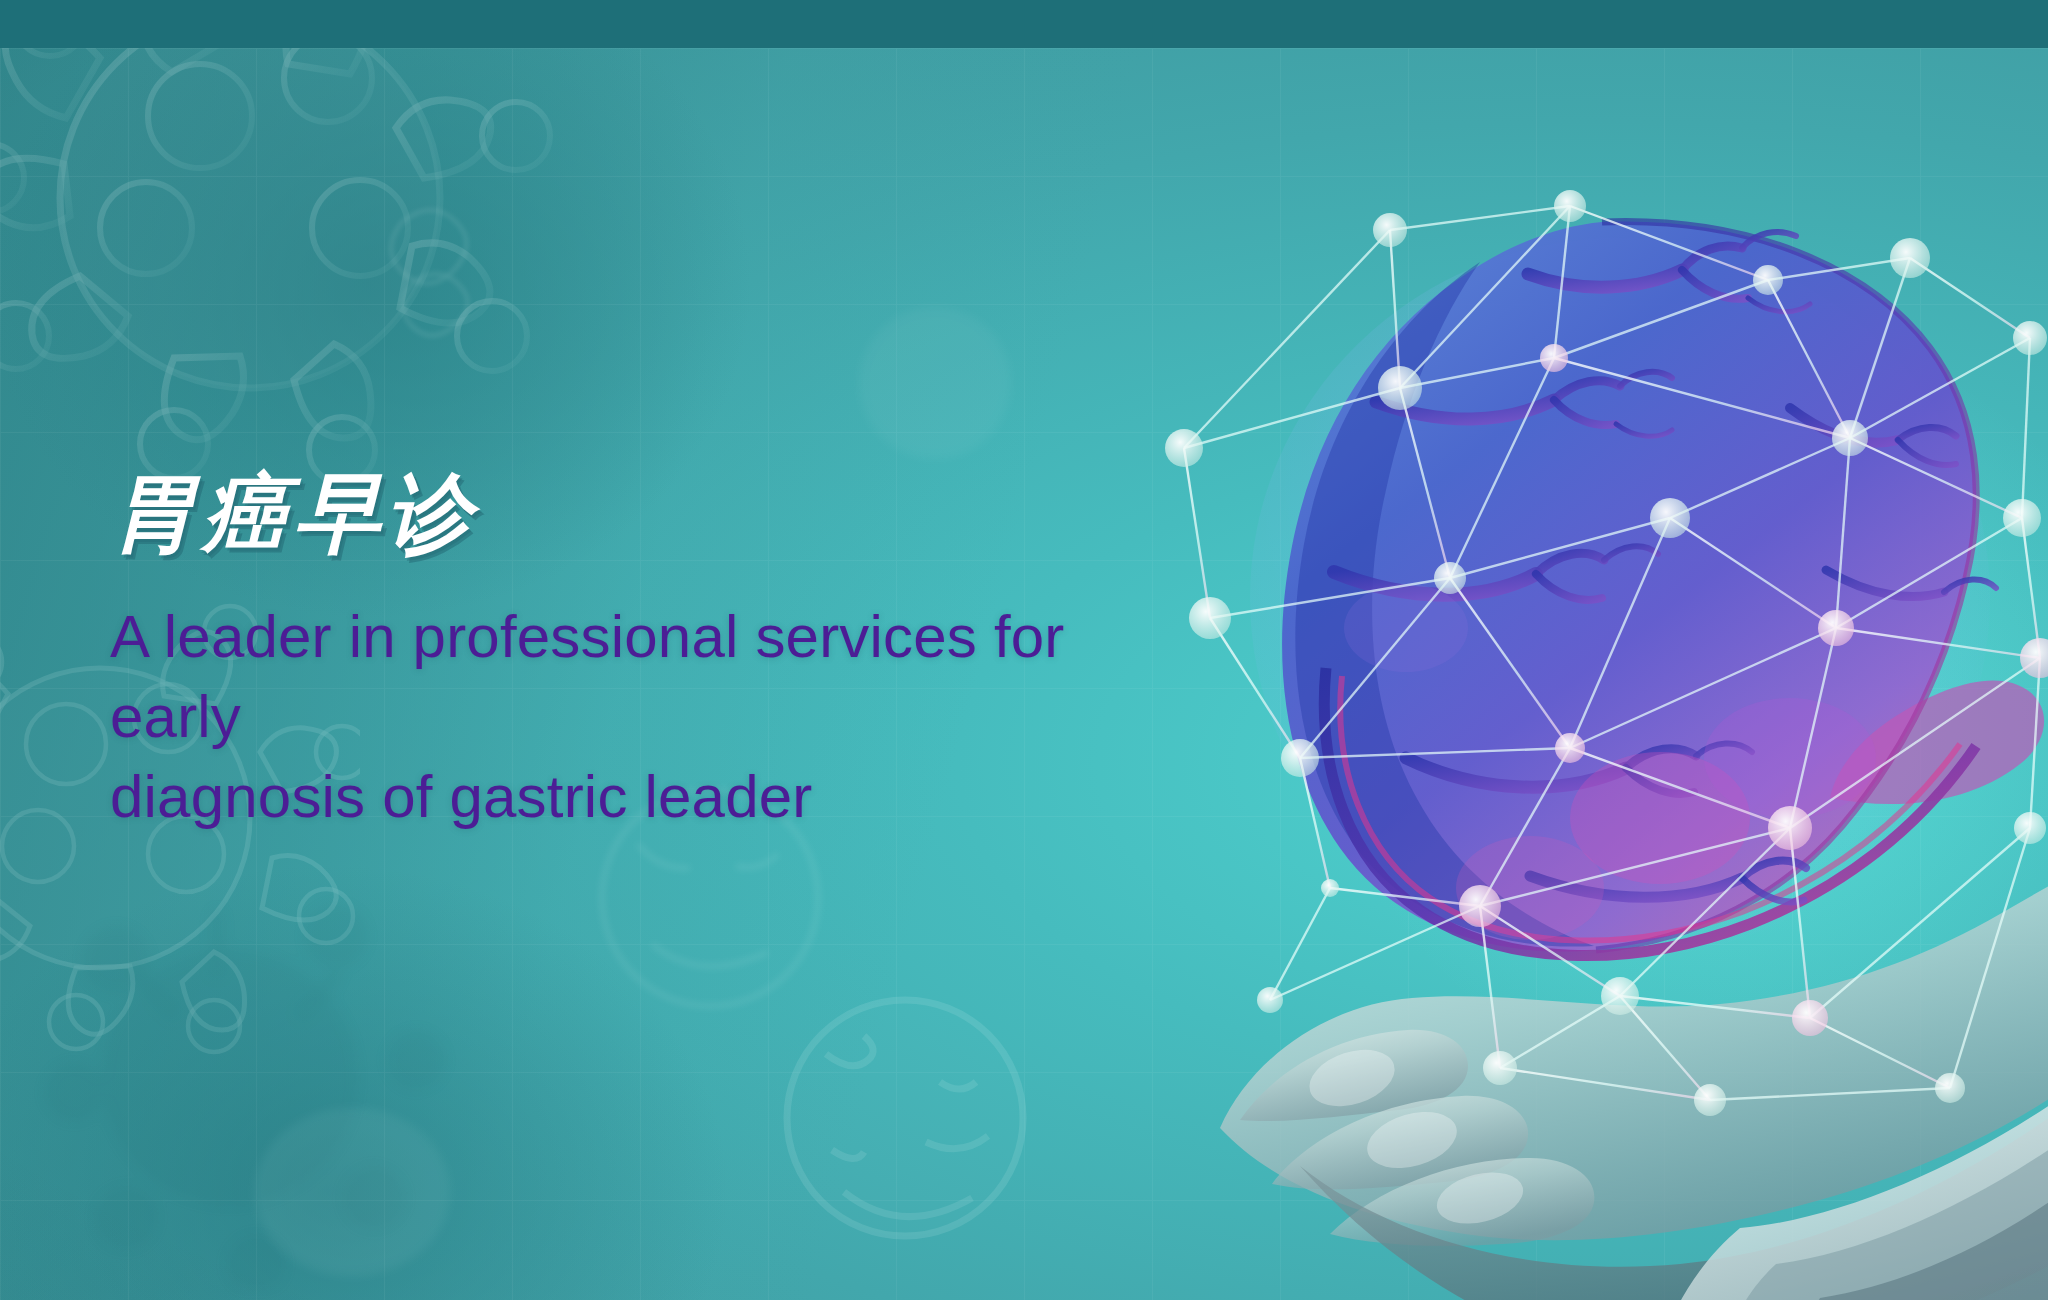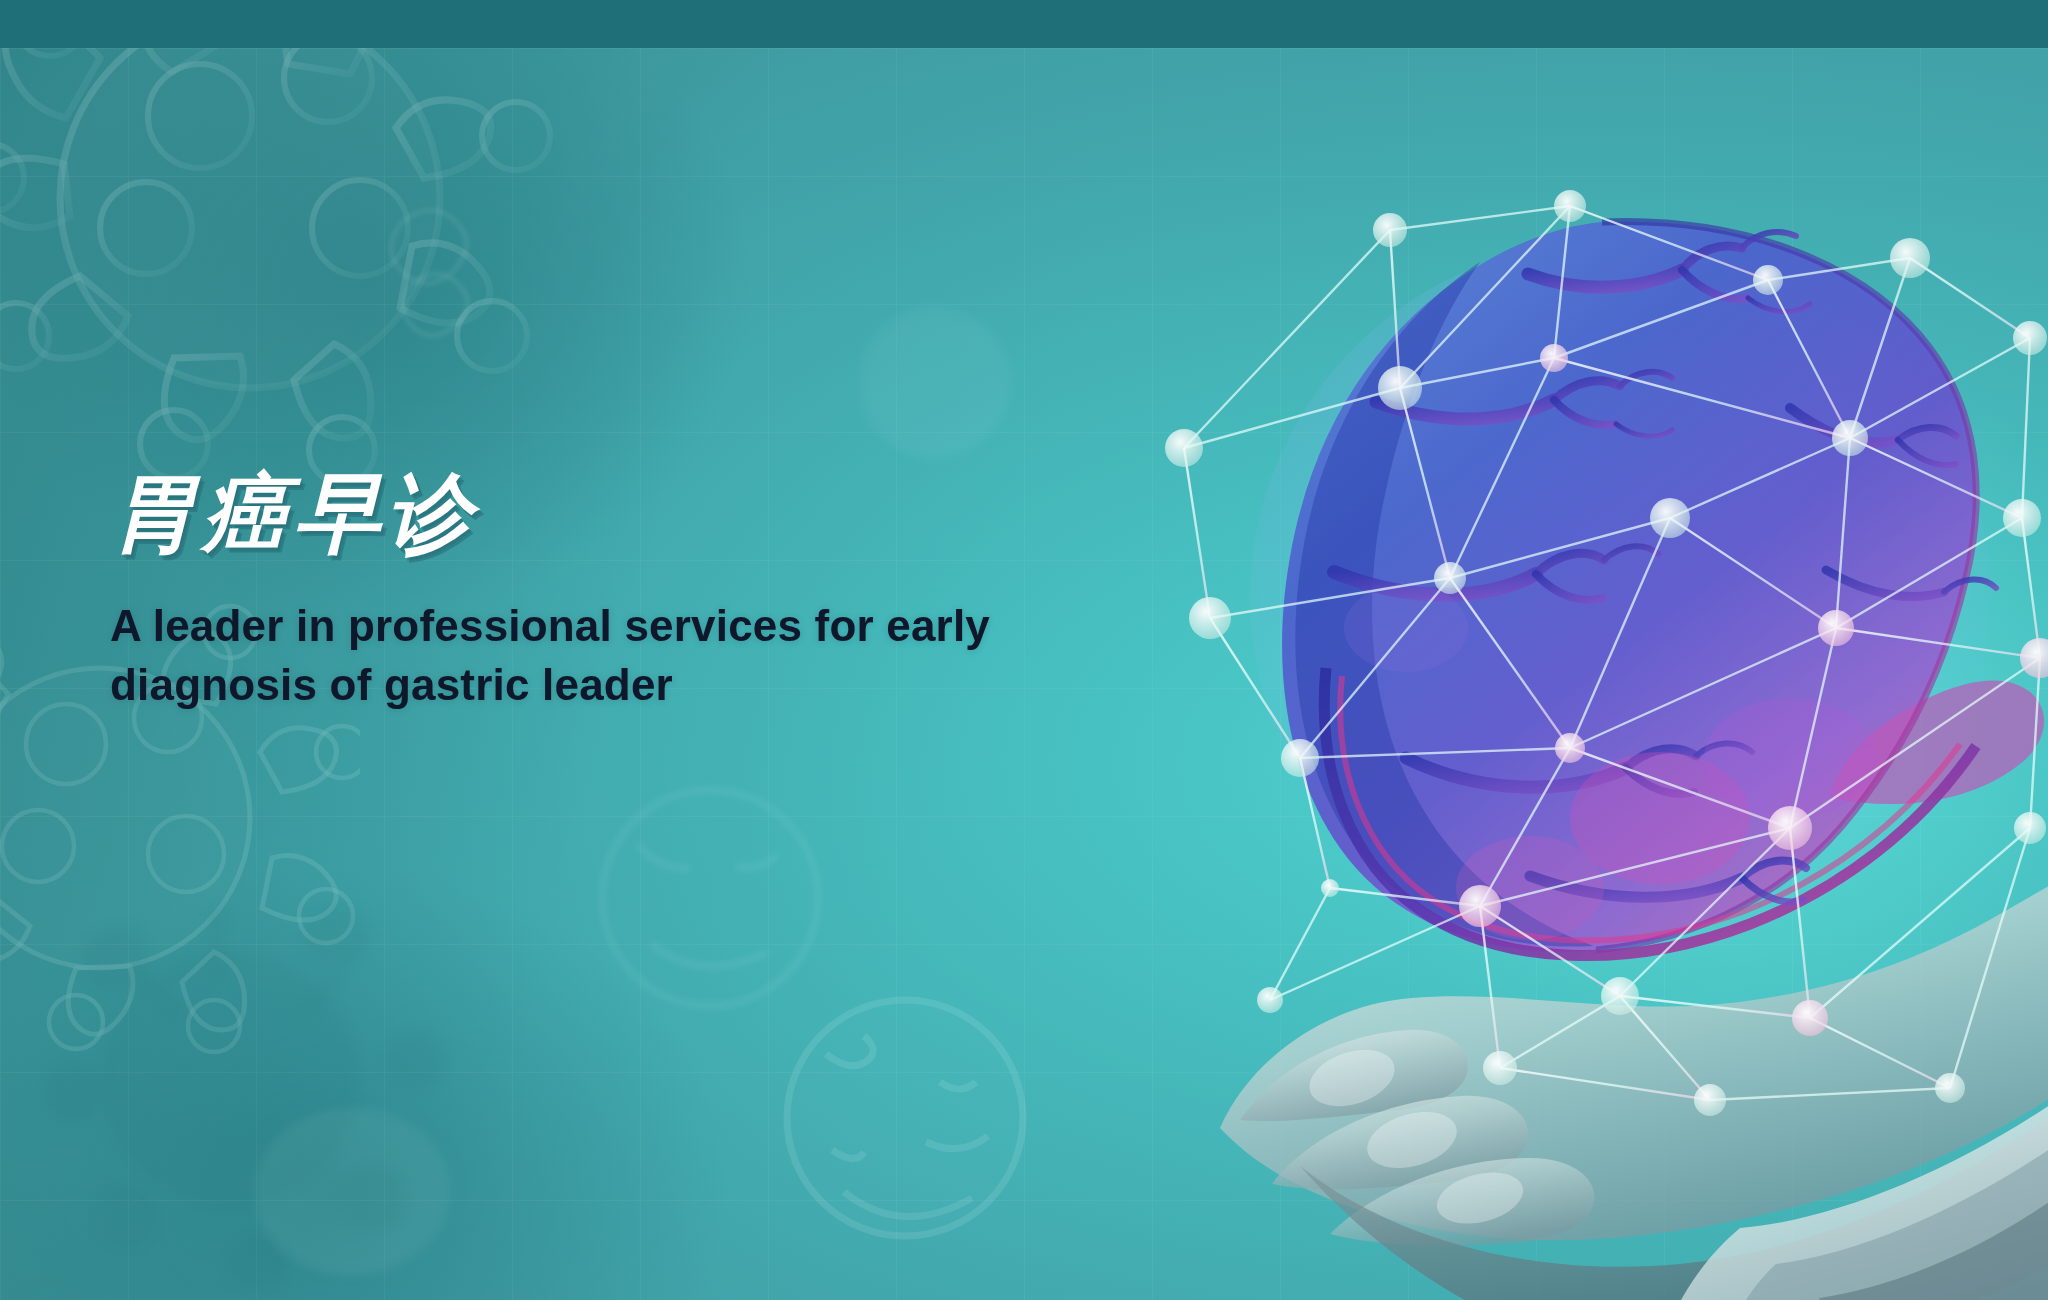--- a/index.html
+++ b/index.html
@@ -120,24 +120,24 @@
     letter-spacing: 6px;
     color: #ffffff;
     text-shadow:
        4px 5px 0 rgba(36,108,118,0.55),
        2px 3px 0 rgba(36,108,118,0.40);
     white-space: nowrap;
   }
   .headline .line { display: block; }
   .subhead {
     margin: 36px 0 0 0;
-    font-weight: 700;
-    font-size: 44px;
+    font-weight: 400;
+    font-size: 60px;
     line-height: 1.33;
-    color: #0f172a;
+    color: #4c1d95;
     letter-spacing: .2px;
     max-width: 1000px;
     text-shadow: 0 1px 6px rgba(30,95,105,0.28);
   }
   .subhead .line { display: block; }
 </style>
 </head>
 <body>
 
 <div id="banner">

